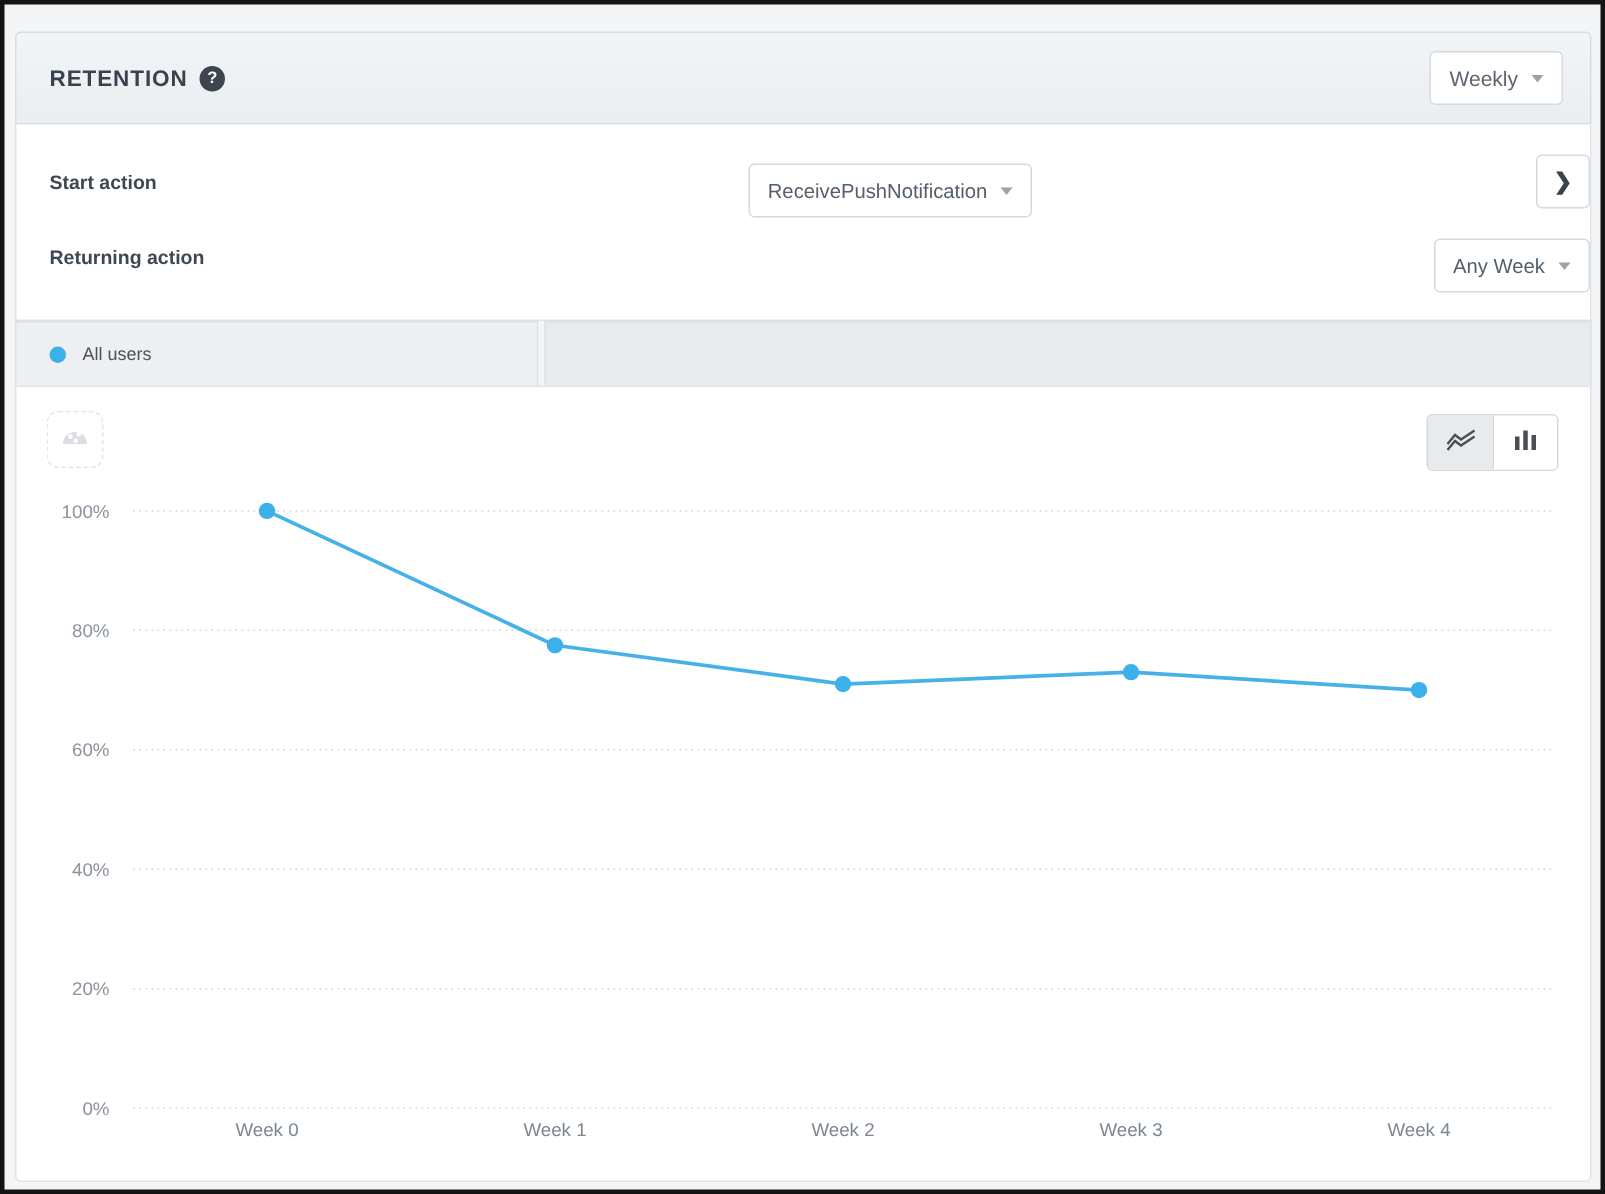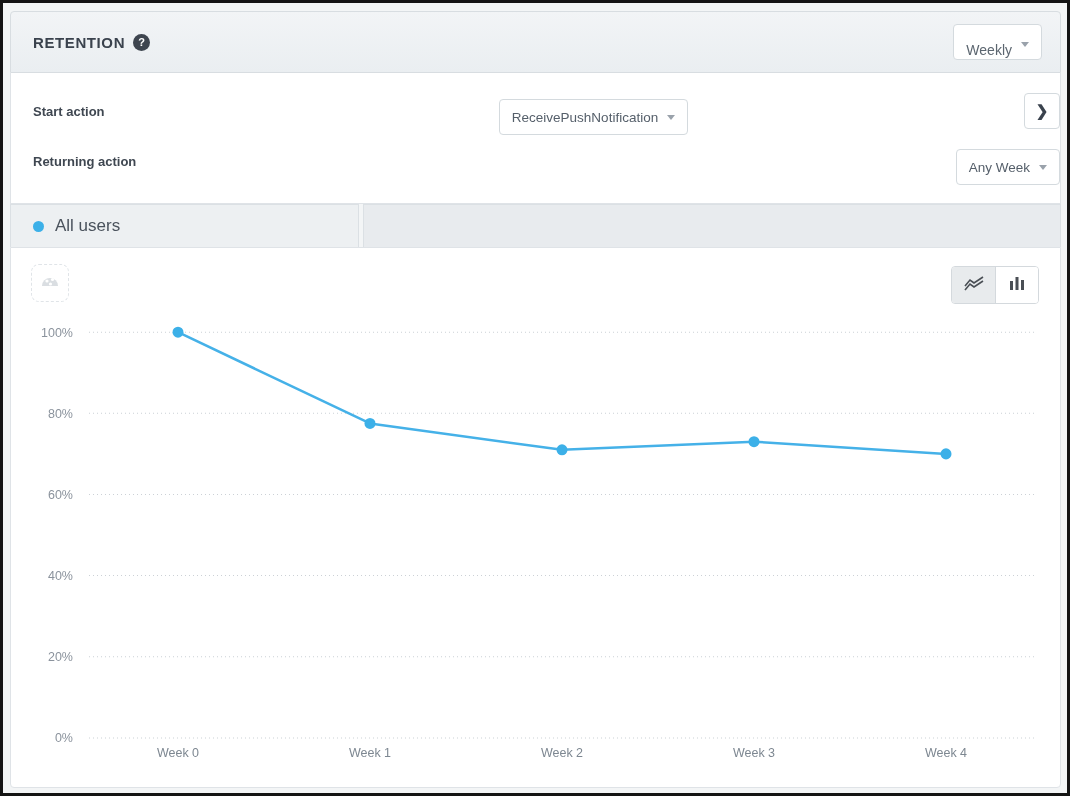--- a/index.html
+++ b/index.html
@@ -21,39 +21,40 @@
   }
 
   
   .header {
     height: 62px; flex: 0 0 62px;
     background: linear-gradient(#f2f4f6, #eaeef1);
     border: 1px solid #d8dde1;
     border-radius: 4px 4px 0 0;
     display: flex; align-items: center;
     padding: 0 18px 0 22px;
+    margin-top: 10px;
   }
   .page-title {
     font-size: 15px; font-weight: 700; letter-spacing: .6px;
     color: #3a424d;
   }
   .help-badge {
     width: 17px; height: 17px; margin-left: 8px;
     background: #3e454f; color: #fff; border-radius: 50%;
     display: inline-flex; align-items: center; justify-content: center;
     font-size: 11px; font-weight: 700; cursor: pointer;
   }
   .header-spacer { flex: 1; }
   .btn {
     background: #fff;
     border: 1px solid #d4dade;
     border-radius: 4px;
     color: #5c6670;
     font-size: 14px;
-    display: inline-flex; 
+    display: inline-flex; align-items: center;
     height: 34px; padding: 17px 12px;
     cursor: pointer;
   }
   .btn + .btn { margin-left: 8px; }
   .caret {
     display: inline-block; margin-left: 9px;
     width: 0; height: 0;
     border-left: 4px solid transparent;
     border-right: 4px solid transparent;
     border-top: 5px solid #9aa2ab;
@@ -91,21 +92,21 @@
     background: #f3f5f6;
   }
   .tab {
     width: 349px; flex: 0 0 349px;
     background: #edf0f2;
     border: 1px solid #dbe0e4; border-bottom: none;
     display: flex; align-items: center;
     padding-left: 22px; cursor: pointer;
   }
   .tab-dot { width: 11px; height: 11px; border-radius: 50%; margin-right: 11px; }
-  .tab-label { font-size: 17px; color: #4a525c; }
+  .tab-label { font-size: 12px; color: #4a525c; }
   .tab-gap { width: 4px; flex: 0 0 4px; background: #f3f5f6; }
   .tab-rest {
     flex: 1;
     background: #e8ebee;
     border: 1px solid #dbe0e4; border-bottom: none;
   }
 
   
   .chart-panel {
     flex: 1;

